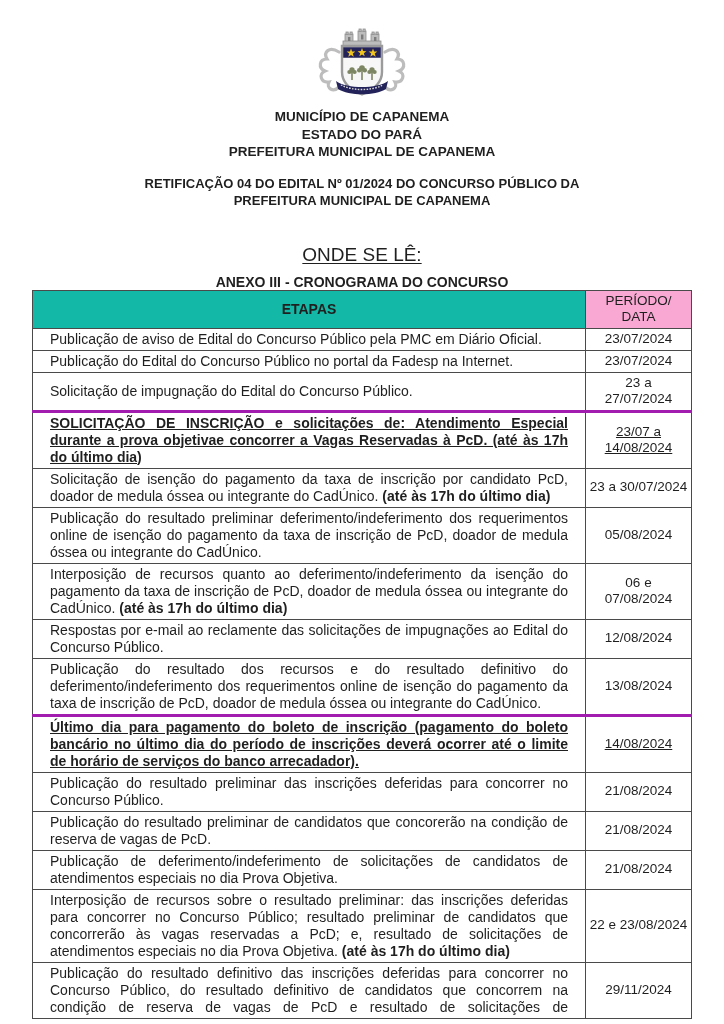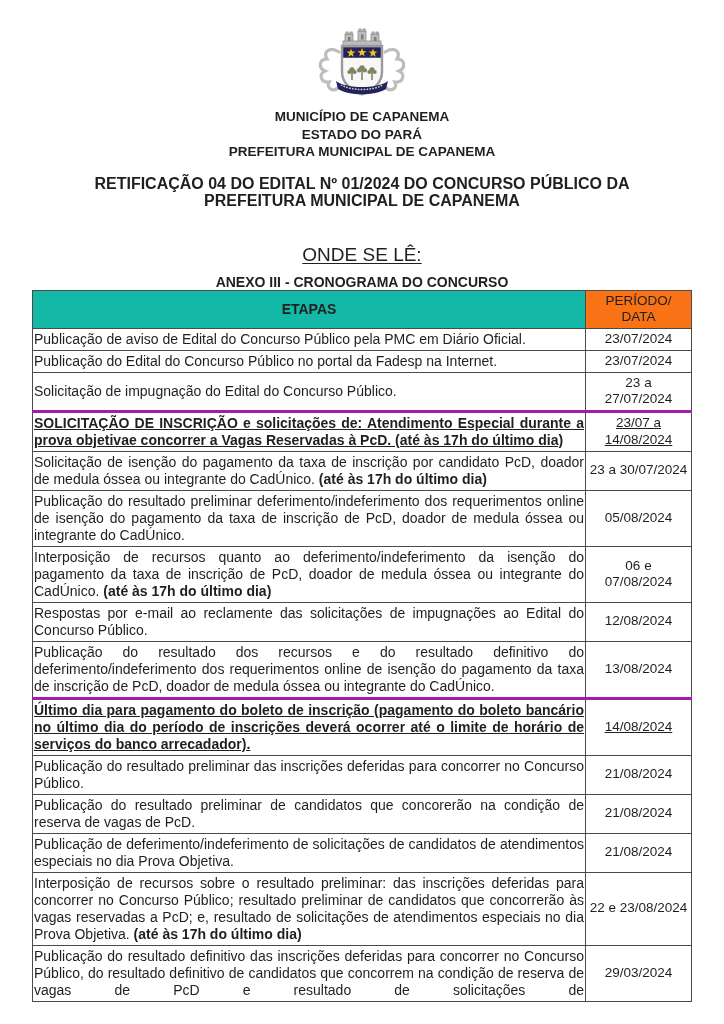--- a/index.html
+++ b/index.html
@@ -2,32 +2,32 @@
 <html lang="pt-BR"><head>
 <meta charset="utf-8">
 <style>
   html,body{margin:0;padding:0;background:#ffffff;}
   .page{
     width:724px;height:1024px;background:#ffffff;overflow:hidden;
     font-family:"Liberation Sans",sans-serif;color:#1f1f1f;position:relative;
   }
   .crest-wrap{display:flex;justify-content:center;padding-top:28px;}
   .org{ text-align:center;font-weight:bold;font-size:13.5px;line-height:17.5px;margin-top:4px; }
-  .retif{ text-align:center;font-weight:bold;font-size:16px;line-height:17.5px;margin-top:14px; }
+  .retif{ text-align:center;font-weight:bold;font-size:13px;line-height:17.5px;margin-top:14px; }
   .onde{ text-align:center;font-weight:normal;font-size:19px;margin-top:34px; }
   .onde span{ text-decoration:underline;text-underline-offset:2px; }
   .anexo{ text-align:center;font-weight:bold;font-size:14px;margin-top:8px;}
   table.cronograma{
     border-collapse:collapse;table-layout:fixed;width:660px;margin:0 auto;
     border:1px solid #4a4a4a;
   }
   .cronograma th,.cronograma td{ border:1px solid #4a4a4a; }
   th.th-etapas{ width:544px;font-size:14px;font-weight:bold;text-align:center;padding:3px 4px;background:#14b8a6; }
-  th.th-periodo{ font-size:13.5px;font-weight:normal;text-align:center;white-space:pre-line;line-height:16.5px;padding:2px;background:#f97316; }
-  td.etapa-cell{ font-size:14px;line-height:17px;text-align:justify;padding:2px 1px;vertical-align:middle; }
+  th.th-periodo{ font-size:13.5px;font-weight:normal;text-align:center;white-space:pre-line;line-height:16.5px;padding:2px;background:#f9a8d4; }
+  td.etapa-cell{ font-size:14px;line-height:17px;text-align:justify;padding:2px 17px;vertical-align:middle; }
   td.etapa-cell .etapa-suffix{ font-weight:bold; }
   td.periodo-cell{ font-size:13.5px;text-align:center;white-space:pre-line;line-height:16.5px;padding:2px 3px;vertical-align:middle; }
   tr.bold-row td.etapa-cell{ font-weight:bold; }
   tr.thick-top td{ border-top:3px solid #a21caf;text-decoration:underline; }
   td.etapa-cell.justify-last{ text-align-last:justify; }
 </style>
 </head>
 <body>
 
 <div class="page">
@@ -190,18 +190,18 @@
     <td class="periodo-cell">21/08/2024</td>
   </tr>
 
   <tr>
     <td class="etapa-cell"><span class="etapa-text">Interposição de recursos sobre o resultado preliminar: das inscrições deferidas para concorrer no Concurso Público; resultado preliminar de candidatos que concorrerão às vagas reservadas a PcD; e, resultado de solicitações de atendimentos especiais no dia Prova Objetiva.</span><span class="etapa-suffix"> (até às 17h do último dia)</span></td>
     <td class="periodo-cell">22 e 23/08/2024</td>
   </tr>
 
   <tr>
     <td class="etapa-cell justify-last"><span class="etapa-text">Publicação do resultado definitivo das inscrições deferidas para concorrer no Concurso Público, do resultado definitivo de candidatos que concorrem na condição de reserva de vagas de PcD e resultado de solicitações de</span><span class="etapa-suffix"></span></td>
-    <td class="periodo-cell">29/03/2024</td>
+    <td class="periodo-cell">29/11/2024</td>
   </tr>
 </tbody>
   </table>
 
 </div>
 
 </body></html>

